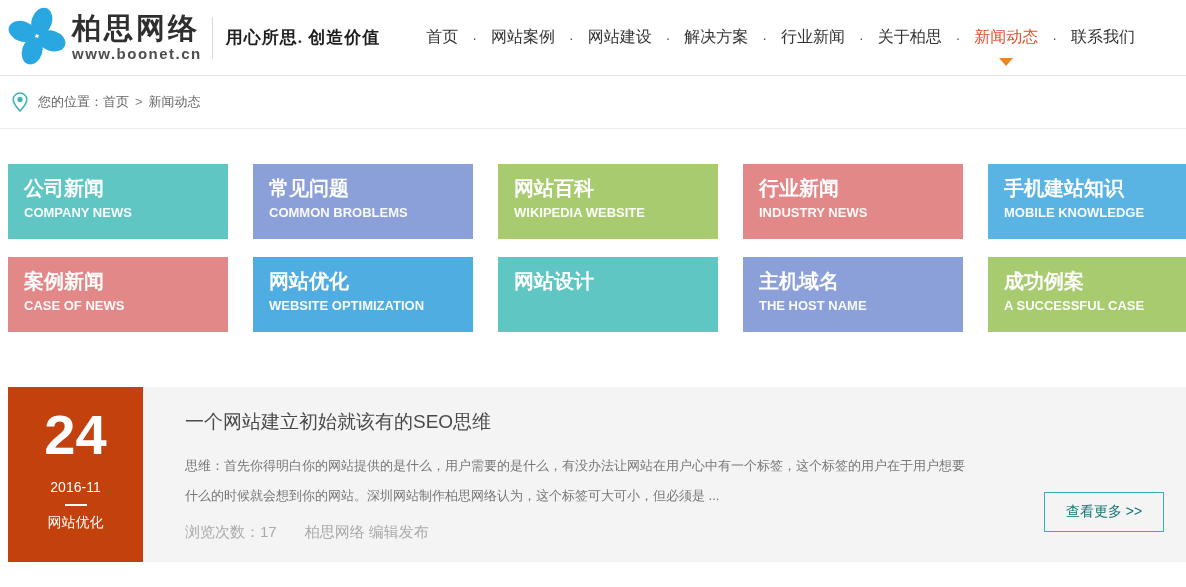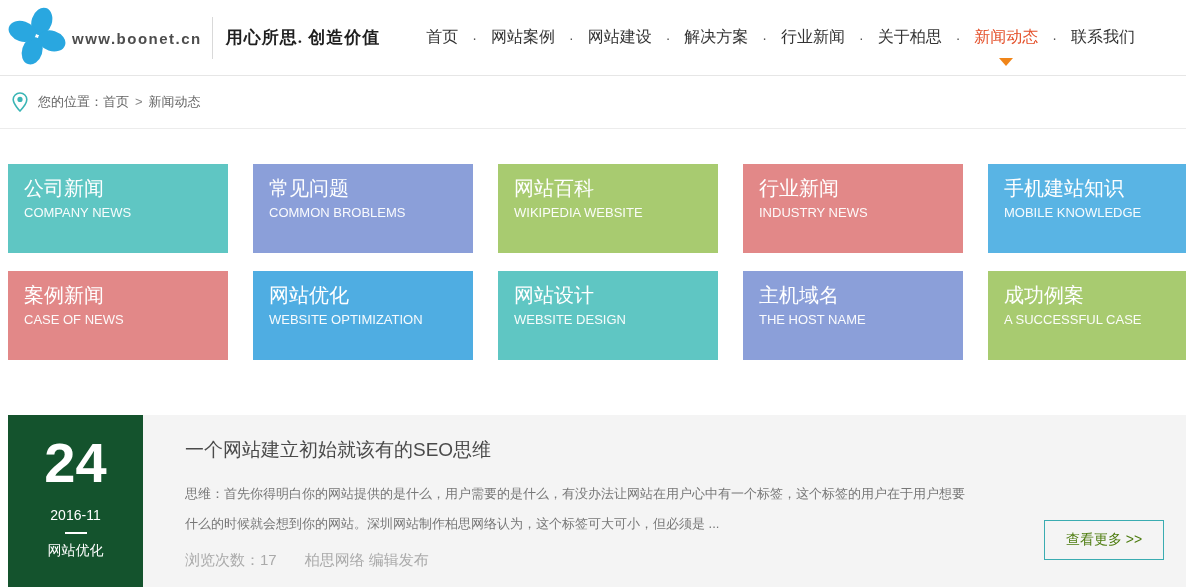--- a/index.html
+++ b/index.html
@@ -73,40 +73,41 @@
   .cards {
     width: 1208px;
     margin-top: 35px;
     padding-left: 8px;
     display: grid;
     grid-template-columns: repeat(5, 220px);
     column-gap: 25px;
     row-gap: 18px;
   }
   .card {
-    height: 89px;
+    height: 75px;
     color: #fff;
     padding: 11px 0 4px 16px;
     cursor: pointer;
     overflow: hidden;
+    font-weight: bold;
   }
   .card-title { font-size: 20px; line-height: 1.3; }
   .card-sub { font-size: 13px; margin-top: 4px; color: rgba(255,255,255,0.95); }
 
   
   .news-row {
     margin: 55px 0 0 8px;
     width: 1178px;
     height: 175px;
     display: flex;
     background: #f4f4f4;
   }
   .date-badge {
     width: 135px; flex: 0 0 auto;
-    background: #14532d;
+    background: #c2410c;
     color: #fff;
     display: flex; flex-direction: column; align-items: center;
     cursor: pointer;
   }
   .date-day { font-size: 56px; font-weight: bold; line-height: 1; margin-top: 20px; }
   .date-month { font-size: 14px; margin-top: 16px; }
   .date-divider { width: 22px; height: 2px; background: #ffffff; margin: 9px 0 8px 0; }
   .date-cat { font-size: 14px; }
 
   .news-content { flex: 1; position: relative; padding: 22px 0 0 42px; }
@@ -117,41 +118,42 @@
     font-size: 13px; color: #777;
     line-height: 2.3;
   }
   .news-meta { margin-top: 12px; font-size: 15px; color: #aaa; }
   .news-meta .meta-gap { display: inline-block; width: 28px; }
   .more-btn {
     position: absolute;
     right: 22px; bottom: 30px;
     width: 120px; height: 40px;
     border: 1px solid #3aacb1;
-    color: #4d7c0f;
+    color: #0f766e;
     font-size: 14px;
     background: transparent;
     display: flex; align-items: center; justify-content: center;
     cursor: pointer;
   }
 </style>
 </head>
 <body>
 
 <div class="header">
   <div class="logo-wrap">
     <svg class="logo-flower" viewBox="0 0 60 64">
       <g fill="#29a7e0" transform="translate(30,30) rotate(18)">
         <ellipse rx="10.5" ry="14.5" cx="0" cy="-16"></ellipse>
         <ellipse rx="10.5" ry="14.5" cx="0" cy="-16" transform="rotate(90)"></ellipse>
         <ellipse rx="10.5" ry="14.5" cx="0" cy="-16" transform="rotate(180)"></ellipse>
         <ellipse rx="10.5" ry="14.5" cx="0" cy="-16" transform="rotate(270)"></ellipse>
       </g>
     </svg>
     <div class="logo-text">
+      <div class="logo-title">柏思网络</div>
       <div class="logo-url">www.boonet.cn</div>
     </div>
   </div>
   <div class="header-divider"></div>
   <div class="slogan">用心所思. 创造价值</div>
   <nav class="nav" id="main-nav">
       <a class="nav-item">首页</a>
       <span class="nav-sep">·</span>
       <a class="nav-item">网站案例</a>
       <span class="nav-sep">·</span>
@@ -210,21 +212,20 @@
     <div class="card-sub">CASE OF NEWS</div>
   </div>
 
   <div class="card" style="background: rgb(79, 173, 226);">
     <div class="card-title">网站优化</div>
     <div class="card-sub">WEBSITE OPTIMIZATION</div>
   </div>
 
   <div class="card" style="background: rgb(95, 198, 195);">
     <div class="card-title">网站设计</div>
-    <div class="card-sub">WEBSITE DESIGN</div>
   </div>
 
   <div class="card" style="background: rgb(139, 159, 217);">
     <div class="card-title">主机域名</div>
     <div class="card-sub">THE HOST NAME</div>
   </div>
 
   <div class="card" style="background: rgb(168, 203, 112);">
     <div class="card-title">成功例案</div>
     <div class="card-sub">A SUCCESSFUL CASE</div>

